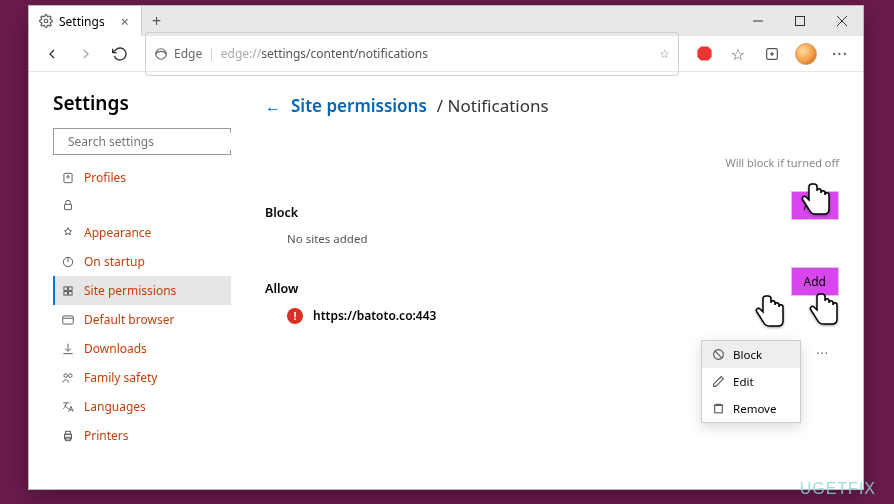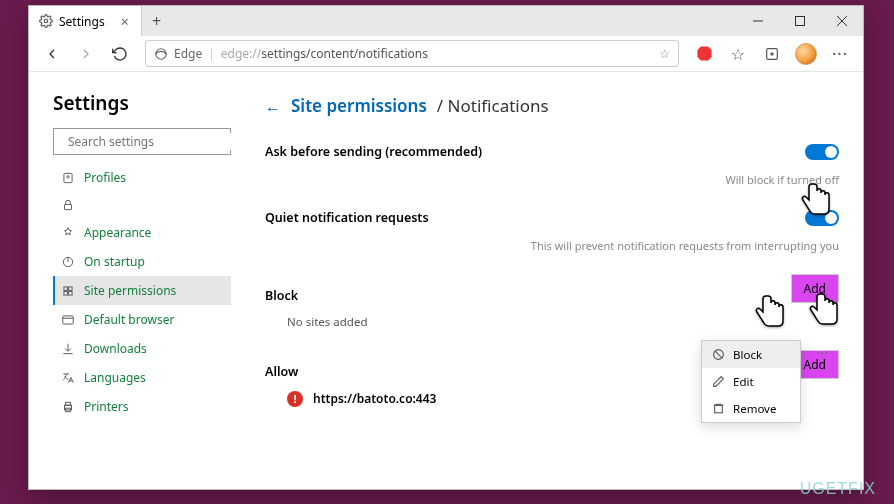--- a/index.html
+++ b/index.html
@@ -12,36 +12,36 @@
 .tab svg.gear { width: 14px; height: 14px; }
 .tab .close { margin-left: 6px; font-size: 14px; color: #666; padding: 0 4px; }
 .newtab { width: 30px; display: flex; align-items: center; justify-content: center; color: #555; font-size: 16px; }
 .winctrls { margin-left: auto; display: flex; }
 .winbtn { width: 42px; display: flex; align-items: center; justify-content: center; color: #333; }
 .winbtn svg { width: 10px; height: 10px; }
 
 .toolbar { height: 36px; display: flex; align-items: center; padding: 0 8px; gap: 4px; border-bottom: 1px solid #e5e5e5; }
 .navbtn { width: 30px; height: 30px; display: flex; align-items: center; justify-content: center; color: #555; }
 .navbtn svg { width: 16px; height: 16px; }
-.addrbar { flex: 1; display: flex; align-items: center; margin: 0 6px; padding: 0 8px; height: 27px; border: 1px solid #cfcfcf; border-radius: 3px; font-size: 12px; gap: 6px; }
+.addrbar { flex: 1; display: flex; align-items: center; margin: 0 6px; padding: 0 8px; height: 44px; border: 1px solid #cfcfcf; border-radius: 3px; font-size: 12px; gap: 6px; }
 .addrbar .brand { color: #666; }
 .addrbar .sep { color: #ccc; }
 .addrbar .url { color: #555; }
 .addrbar .url .gray { color: #aaa; }
 .addrbar .star { margin-left: auto; color: #888; }
 .tbicon { width: 30px; height: 30px; display: flex; align-items: center; justify-content: center; }
 .avatar { width: 22px; height: 22px; border-radius: 50%; background: radial-gradient(circle at 35% 35%, #ffd9a0, #f59e42 55%, #b94c1a); border: 1px solid #cfa060; }
 
 .content { flex: 1; display: flex; overflow: hidden; }
 
 .sidebar { width: 214px; padding: 18px 12px 8px 24px; overflow-y: auto; }
 .sidebar-title { font-size: 19px; font-weight: 600; margin-bottom: 12px; }
 .searchwrap { display: flex; align-items: center; border: 1px solid #999; padding: 4px 8px; gap: 6px; margin-bottom: 8px; }
 .searchwrap input { border: none; outline: none; flex: 1; font-size: 12px; }
-.nav-item { display: flex; align-items: center; gap: 9px; padding: 6px 8px; font-size: 12px; color: #15803d; cursor: pointer; }
+.nav-item { display: flex; align-items: center; gap: 9px; padding: 6px 8px; font-size: 12px; color: #c2410c; cursor: pointer; }
 .nav-item.active { background: #e6e6e6; border-left: 2px solid #0078d4; padding-left: 6px; }
 .nav-item svg { width: 14px; height: 14px; flex-shrink: 0; stroke: #555; fill: none; }
 
 .main { flex: 1; padding: 22px 24px 8px 22px; overflow-y: auto; position: relative; }
 .crumb { display: flex; align-items: center; gap: 10px; font-size: 17px; font-weight: 600; margin-bottom: 20px; }
 .crumb .back { color: #0066b8; font-size: 16px; }
 .crumb .link { color: #0066b8; }
 .crumb .slash { color: #333; font-weight: 400; }
 
 .setting-row { padding: 6px 0; }
@@ -207,20 +207,28 @@
           <div class="nav-item">
             <svg viewBox="0 0 24 24" stroke-width="1.6">
               <path d="M12 3v12"></path>
               <path d="M7 11l5 5 5-5"></path>
               <path d="M4 20h16"></path>
             </svg>
             <span>Downloads</span>
           </div>
           <div class="nav-item">
             <svg viewBox="0 0 24 24" stroke-width="1.6">
+              <circle cx="8" cy="8" r="3"></circle>
+              <circle cx="16" cy="8" r="3"></circle>
+              <path d="M3 20c0-3 3-5 5-5s5 2 5 5"></path>
+            </svg>
+            <span>Family safety</span>
+          </div>
+          <div class="nav-item">
+            <svg viewBox="0 0 24 24" stroke-width="1.6">
               <path d="M4 5h10"></path>
               <path d="M9 5v0c0 4-2 8-5 10"></path>
               <path d="M6 9c2 3 5 5 7 6"></path>
               <path d="M13 20l4-9 4 9"></path>
               <path d="M14.5 17h5"></path>
             </svg>
             <span>Languages</span>
           </div>
           <div class="nav-item">
             <svg viewBox="0 0 24 24" stroke-width="1.6">
@@ -234,34 +242,23 @@
     </div>
 
     <div class="main">
       <div class="crumb">
         <span class="back">←</span>
         <span class="link">Site permissions</span>
         <span class="slash">/ <span>Notifications</span></span>
       </div>
 
       <div class="setting-row">
-        <div class="setting-head">
-          <div class="setting-title">Ask before sending (recommended)</div>
-          <div class="toggle"></div>
-        </div>
         <div class="setting-desc">Will block if turned off</div>
       </div>
 
-      <div class="setting-row" style="margin-top:10px">
-        <div class="setting-head">
-          <div class="setting-title">Quiet notification requests</div>
-          <div class="toggle"></div>
-        </div>
-        <div class="setting-desc">This will prevent notification requests from interrupting you</div>
-      </div>
 
       <div class="sect-head">
         <div class="sect-title">Block</div>
         <button class="addbtn">Add</button>
       </div>
       <div class="nosites">No sites added</div>
 
       <div class="sect-head">
         <div class="sect-title">Allow</div>
         <button class="addbtn">Add</button>

